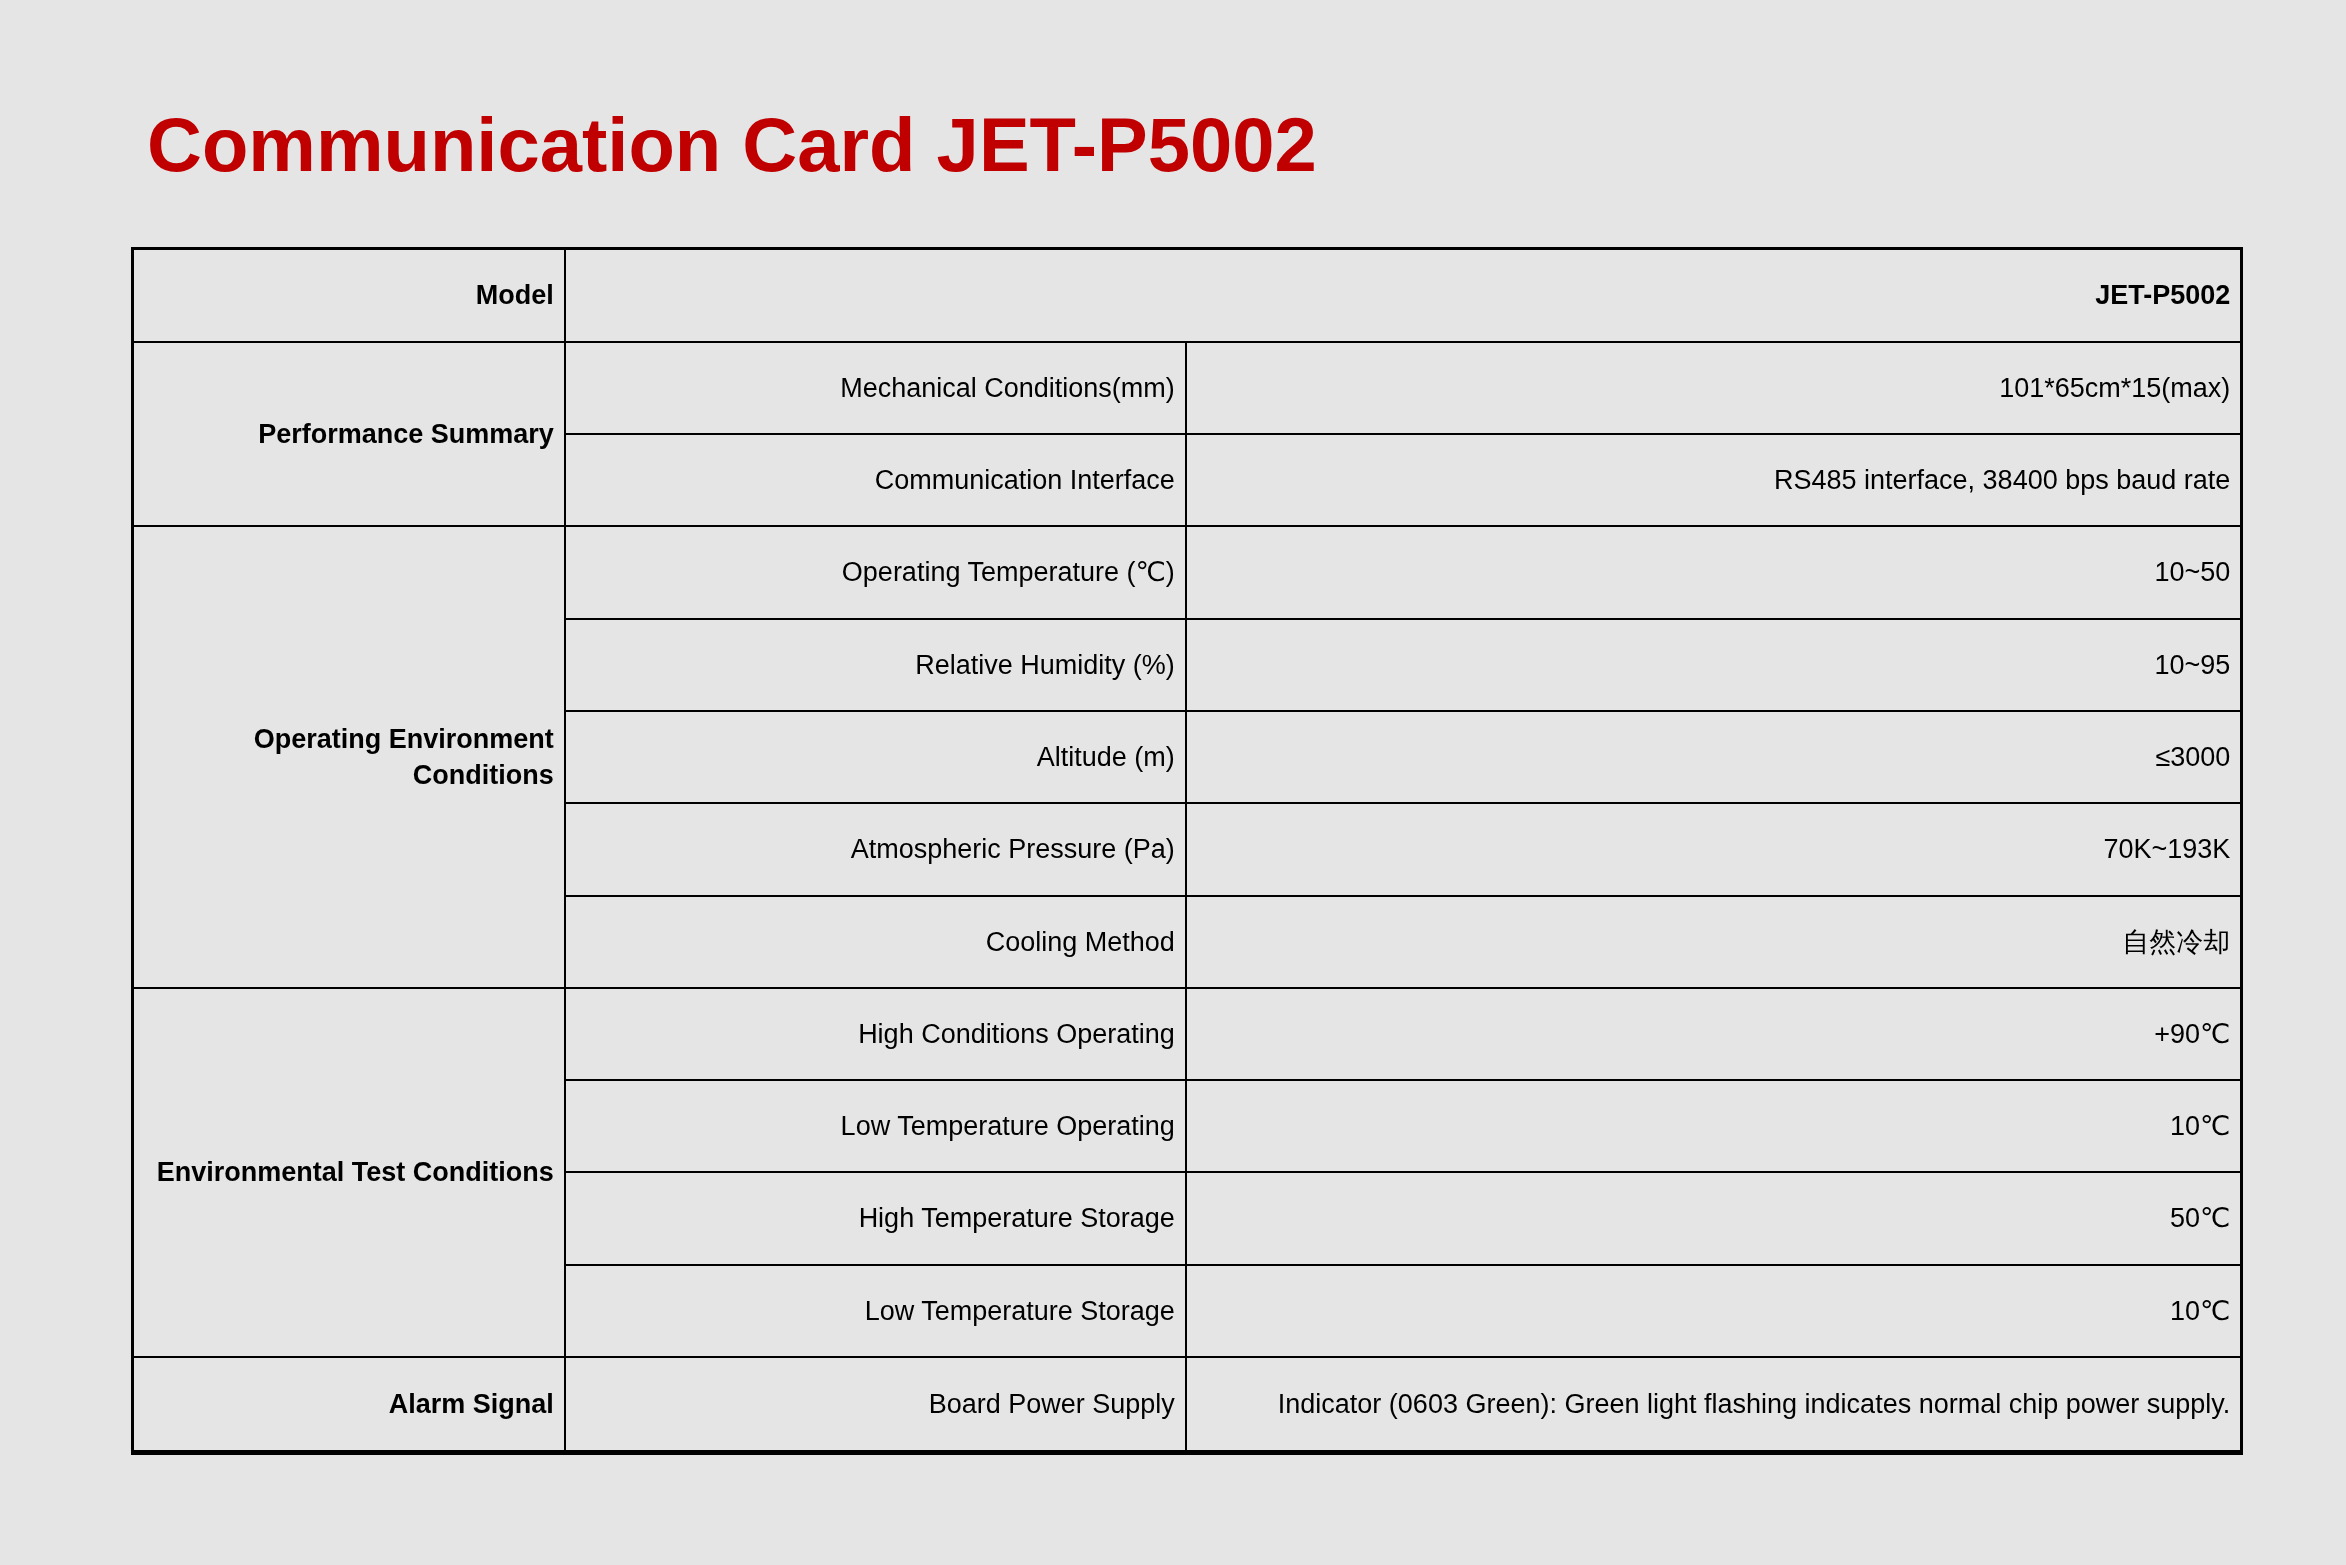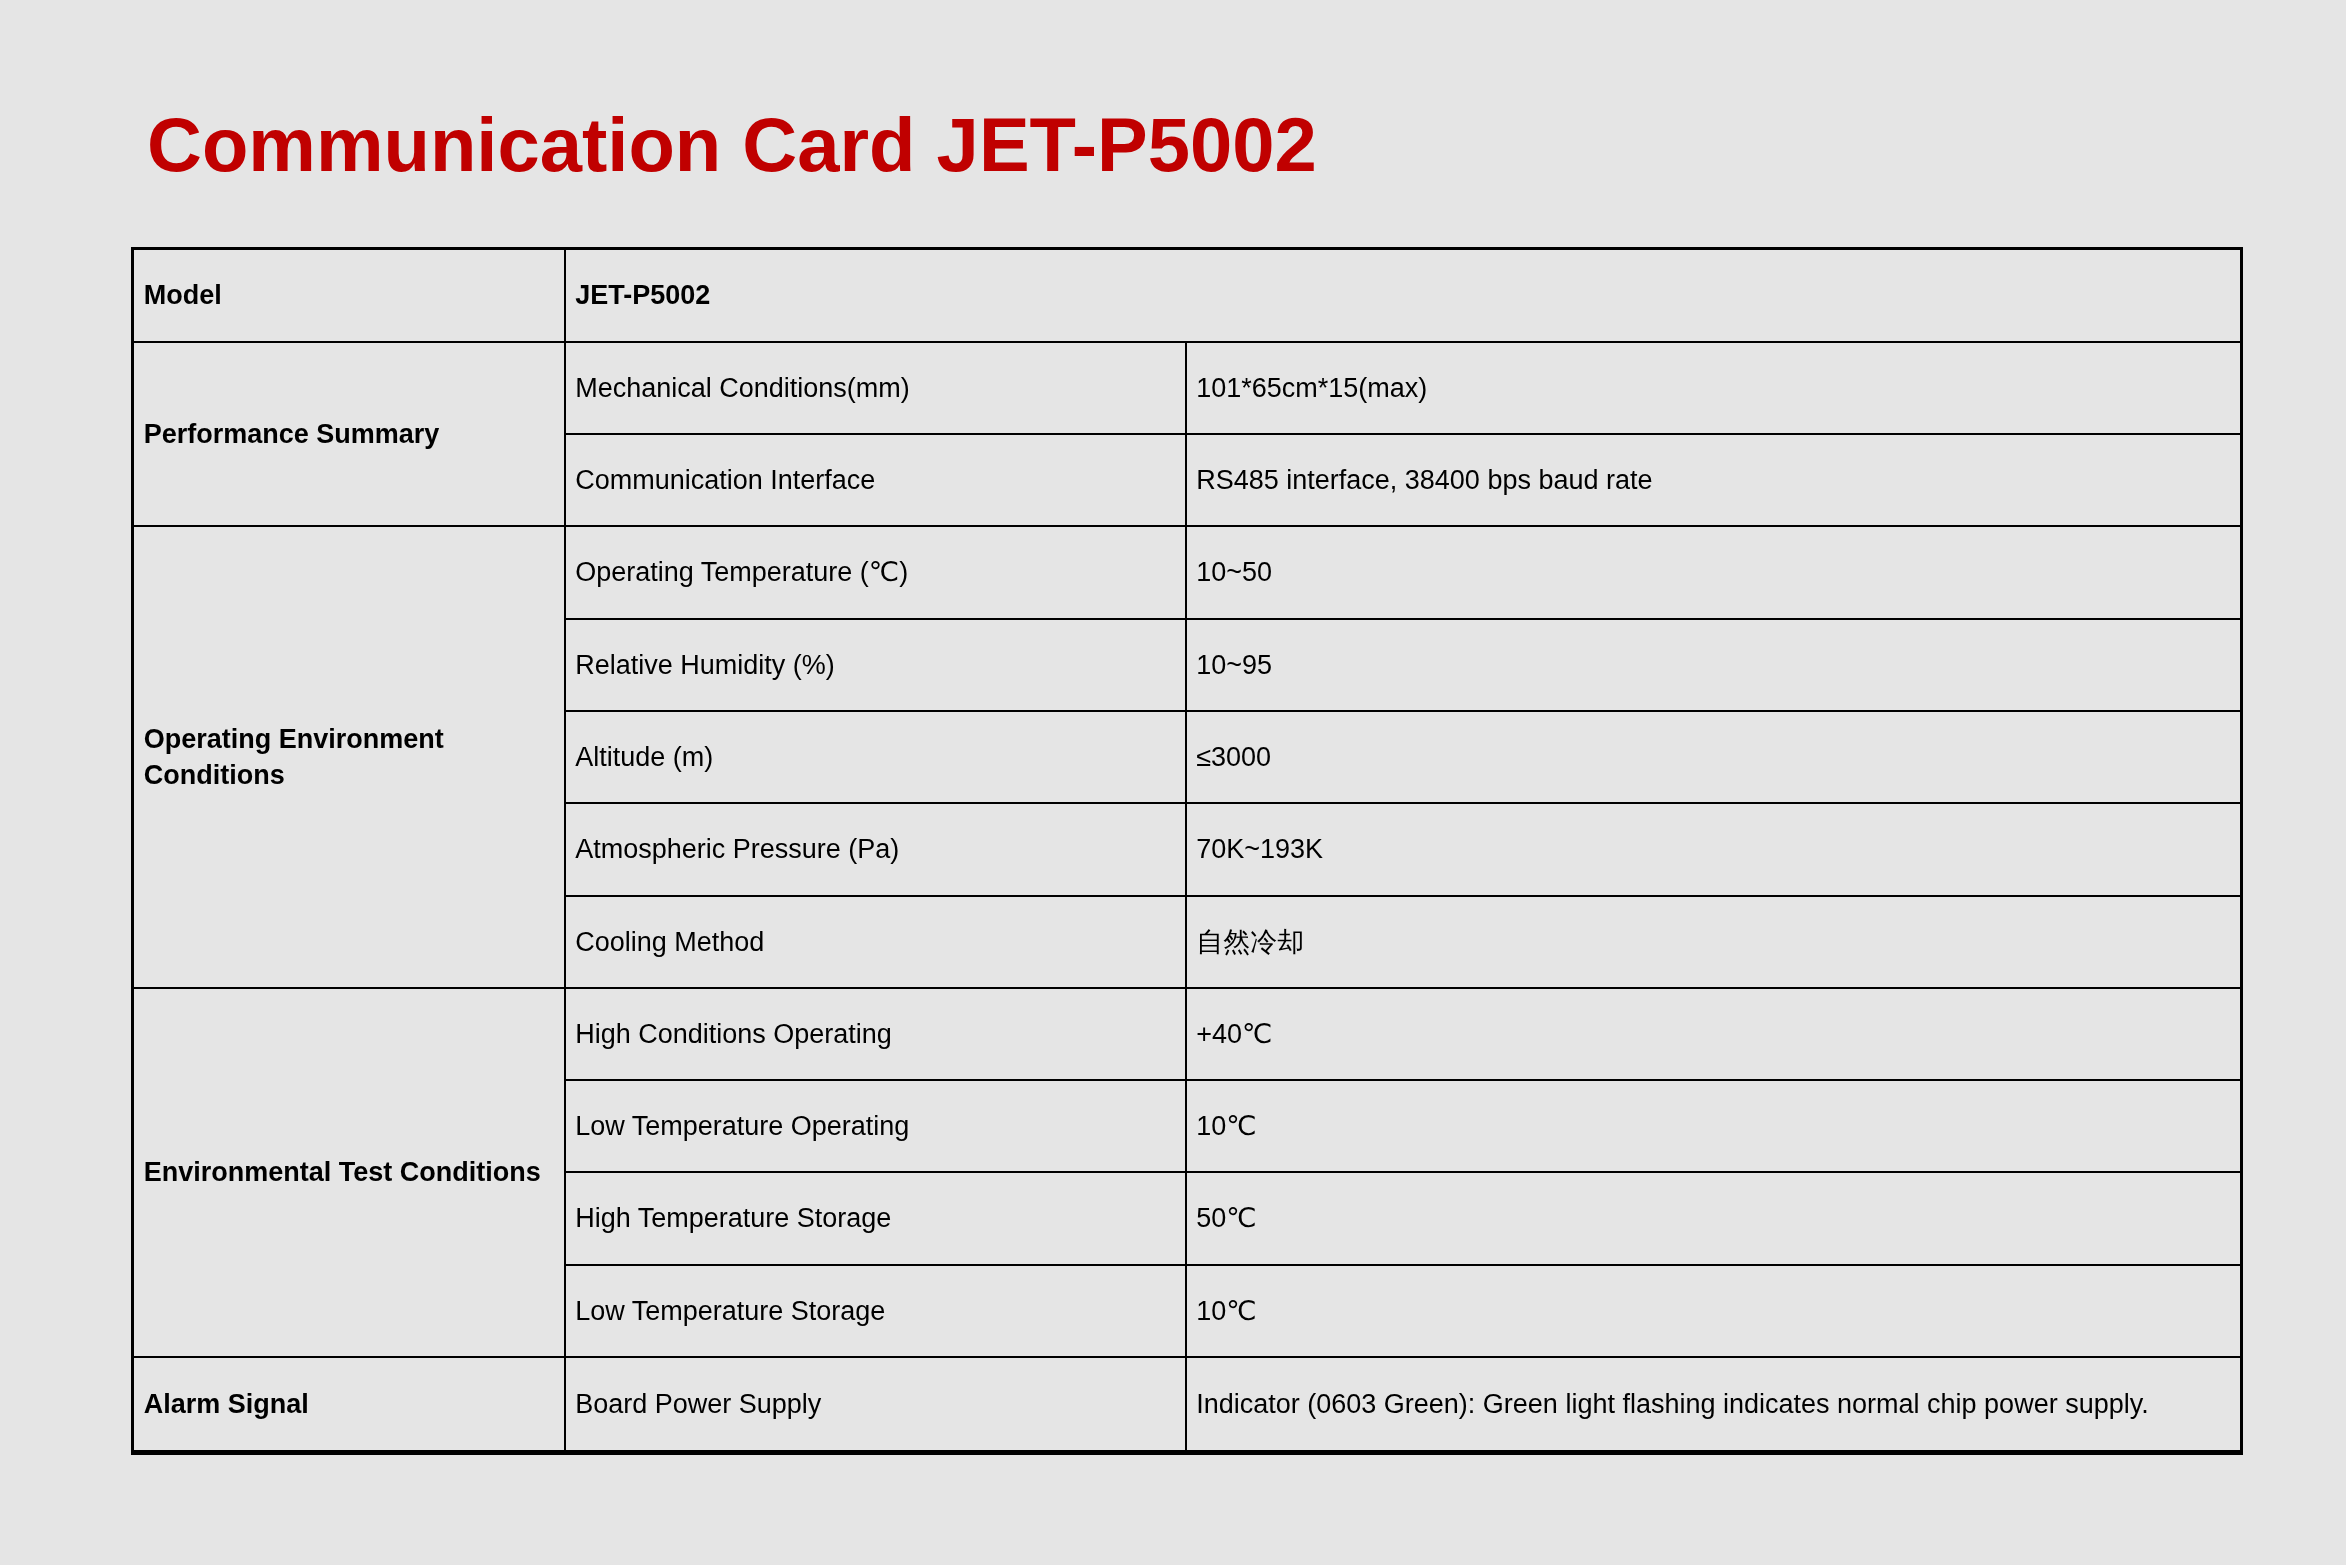--- a/index.html
+++ b/index.html
@@ -32,21 +32,21 @@
     table-layout: fixed;
     border: 3.9px solid #000;
     border-bottom-width: 5.8px;
   }
   table.spec-table col.c1 { width: 432px; }
   table.spec-table col.c2 { width: 621px; }
   table.spec-table col.c3 { width: 1056px; }
 
   table.spec-table td {
     border: 2.9px solid #000;
-    text-align: left;
+    text-align: right;
     vertical-align: middle;
     font-size: 27px;
     line-height: 1.35;
     padding: 3.9px 9.7px;
   }
   td.group {
     font-weight: 700;
     padding: 3.9px 41px;
   }
   td.model-value { font-weight: 700; margin-left: 24px; }
@@ -99,21 +99,21 @@
         <td>70K~193K</td>
       </tr>
       <tr>
         <td>Cooling Method</td>
         <td>自然冷却</td>
       </tr>
 
       <tr>
         <td class="group" rowspan="4">Environmental Test Conditions</td>
         <td>High Conditions Operating</td>
-        <td>+40℃</td>
+        <td>+90℃</td>
       </tr>
       <tr>
         <td>Low Temperature Operating</td>
         <td>10℃</td>
       </tr>
       <tr>
         <td>High Temperature Storage</td>
         <td>50℃</td>
       </tr>
       <tr>

